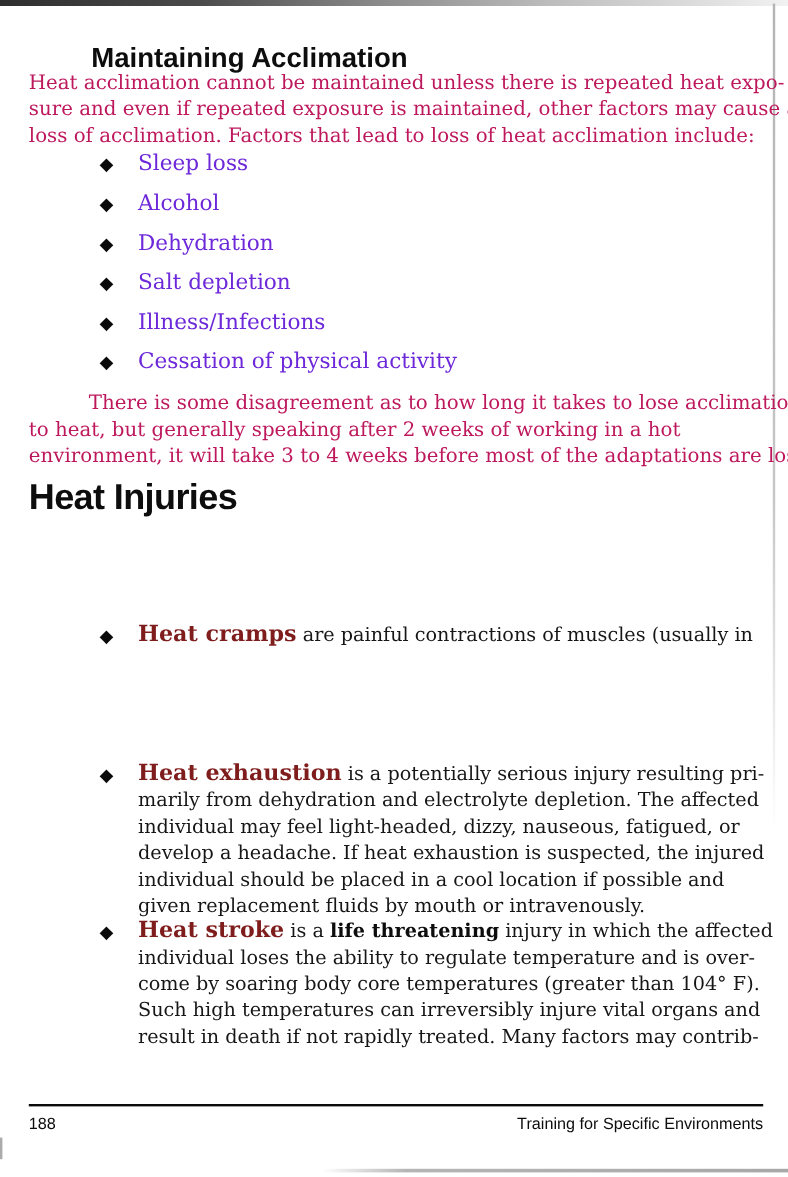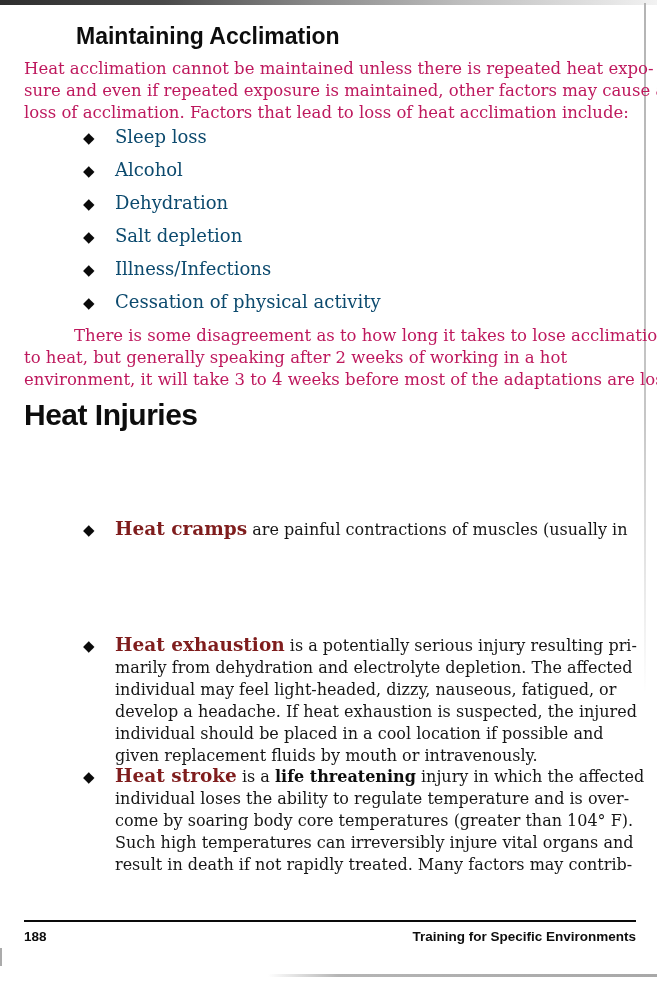--- a/index.html
+++ b/index.html
@@ -25,21 +25,21 @@
   .scan-bottom-edge {
     position: absolute; top: 974px; left: 268px; width: 389px; height: 3px;
     background: linear-gradient(to right, rgba(200,200,200,0) 0%, #b5b5b5 18%, #a8a8a8 100%);
   }
   .scan-left-tick {
     position: absolute; top: 948px; left: 0; width: 2px; height: 18px;
     background: #ababab;
   }
   
   .section-title {
-    position: absolute; top: 23px; left: 76px;
+    position: absolute; top: 35px; left: 76px;
     font-family: "Liberation Sans", sans-serif;
     font-weight: bold; font-size: 23px; line-height: 27px;
     letter-spacing: 0px; color: #0d0d0d;
   }
   .big-heading {
     position: absolute; top: 396px; left: 24px;
     font-family: "Liberation Sans", sans-serif;
     font-weight: bold; font-size: 30px; line-height: 38px;
     letter-spacing: -0.5px; color: #0d0d0d;
   }
@@ -55,21 +55,21 @@
   .para-injuries-intro { top: 450px; }
   
   .factor-list { position: absolute; top: 126px; left: 24px; width: 600px; }
   .factor-item { display: flex; align-items: baseline; height: 33px; }
   .diamond {
     font-family: "DejaVu Sans", sans-serif;
     font-size: 15px; color: #0a0a0a;
     flex: 0 0 auto;
   }
   .factor-item .diamond { margin-left: 59px; width: 32px; }
-  .factor-label { font-size: 18px; color: #0c4a6e; }
+  .factor-label { font-size: 18px; color: #6d28d9; }
   
   .injury-item { position: absolute; left: 24px; width: 620px; }
   .injury-cramps     { top: 518px; }
   .injury-exhaustion { top: 634px; }
   .injury-stroke     { top: 765px; }
   .injury-item .diamond { position: absolute; left: 59px; top: 3px; }
   .injury-body { margin-left: 91px; width: 528px; }
   .injury-first-line {
     font-size: 16px; line-height: 22px; white-space: pre; color: #161616;
   }
@@ -82,21 +82,21 @@
   }
   
   .footer-rule {
     position: absolute; top: 920px; left: 24px; width: 612px; height: 2px;
     background: #0a0a0a;
   }
   .footer-row {
     position: absolute; top: 929px; left: 24px; width: 612px;
     display: flex; justify-content: space-between; align-items: baseline;
     font-family: "Liberation Sans", sans-serif;
-    font-weight: bold; font-size: 13.5px; color: #0d0d0d;
+    font-weight: normal; font-size: 13.5px; color: #0d0d0d;
   }
 </style>
 </head>
 <body>
 
 <div class="page">
 
   <div class="scan-top-edge"></div>
   <div class="scan-right-edge"></div>
   <div class="scan-bottom-edge"></div>

